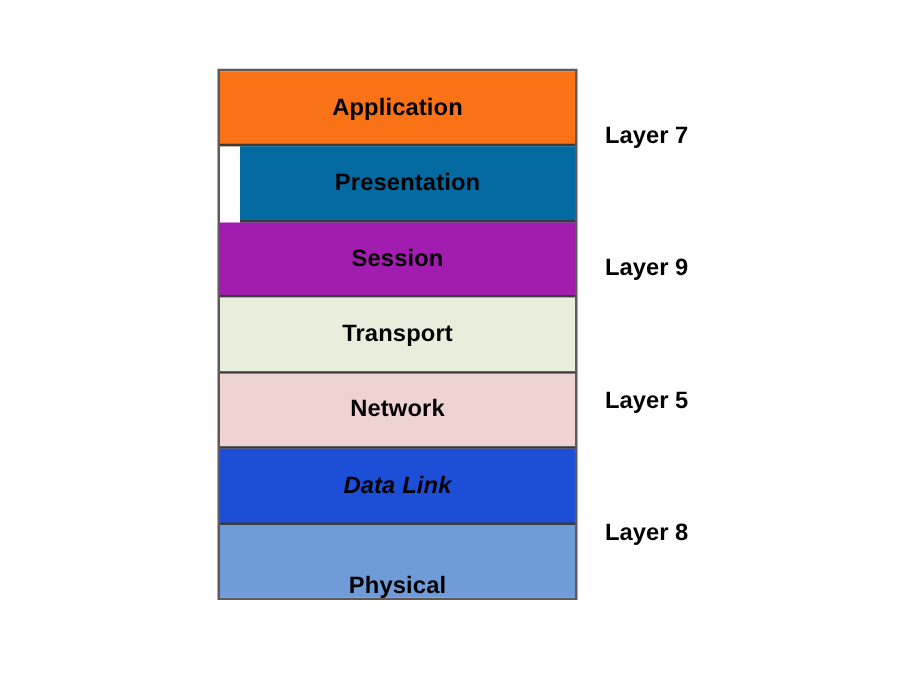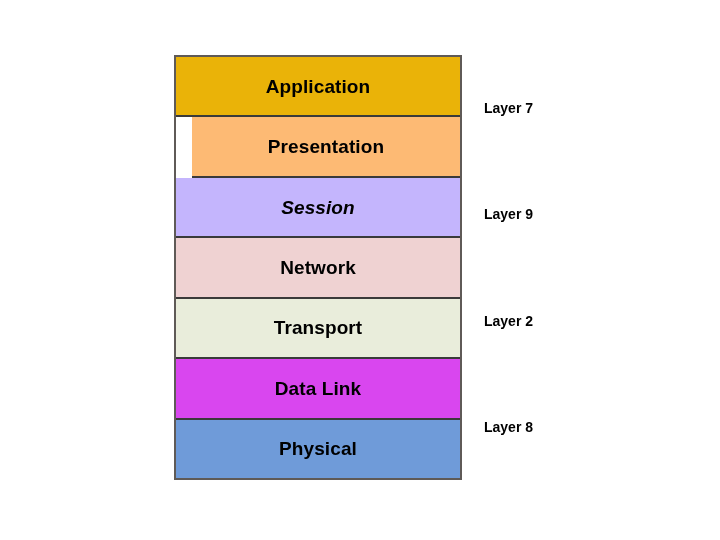--- a/index.html
+++ b/index.html
@@ -69,79 +69,79 @@
 
   .layer-number {
     flex: 1 1 0;
     min-height: 0;
     display: flex;
     align-items: center;
     justify-content: flex-start;
   }
 
   .layer-number-label {
-    font-size: 14px;
+    font-size: 19px;
     font-weight: bold;
     color: #000000;
     line-height: 1;
     white-space: nowrap;
   }
 </style>
 </head>
 <body>
 
 <div id="diagram">
 
   <div id="layer-stack">
 
-    <div class="layer-box" style="background-color: #eab308;">
+    <div class="layer-box" style="background-color: #f97316;">
       <span class="layer-box-label">Application</span>
     </div>
 
-    <div class="layer-box" style="background-color: #fdba74; margin-left: 16px;">
+    <div class="layer-box" style="background-color: #0369a1; margin-left: 16px;">
       <span class="layer-box-label">Presentation</span>
     </div>
 
-    <div class="layer-box" style="background-color: #c4b5fd; font-style: italic;">
+    <div class="layer-box" style="background-color: #a21caf;">
       <span class="layer-box-label">Session</span>
+    </div>
+
+    <div class="layer-box" style="background-color: rgb(233, 237, 219);">
+      <span class="layer-box-label">Transport</span>
     </div>
 
     <div class="layer-box" style="background-color: rgb(239, 210, 210);">
       <span class="layer-box-label">Network</span>
     </div>
 
-    <div class="layer-box" style="background-color: rgb(233, 237, 219);">
-      <span class="layer-box-label">Transport</span>
-    </div>
-
-    <div class="layer-box" style="background-color: #d946ef;">
+    <div class="layer-box" style="background-color: #1d4ed8; font-style: italic;">
       <span class="layer-box-label">Data Link</span>
     </div>
 
-    <div class="layer-box" style="background-color: rgb(111, 155, 217);">
+    <div class="layer-box" style="background-color: rgb(111, 155, 217); align-items: flex-end;">
       <span class="layer-box-label">Physical</span>
     </div>
 
   </div>
 
   <div id="layer-numbers">
 
     <div class="layer-number">
       <span class="layer-number-label">Layer 7</span>
     </div>
 
 
     <div class="layer-number">
       <span class="layer-number-label">Layer 9</span>
     </div>
 
 
 
     <div class="layer-number">
-      <span class="layer-number-label">Layer 2</span>
+      <span class="layer-number-label">Layer 5</span>
     </div>
 
     <div class="layer-number">
       <span class="layer-number-label">Layer 8</span>
     </div>
 
   </div>
 
 </div>
 

